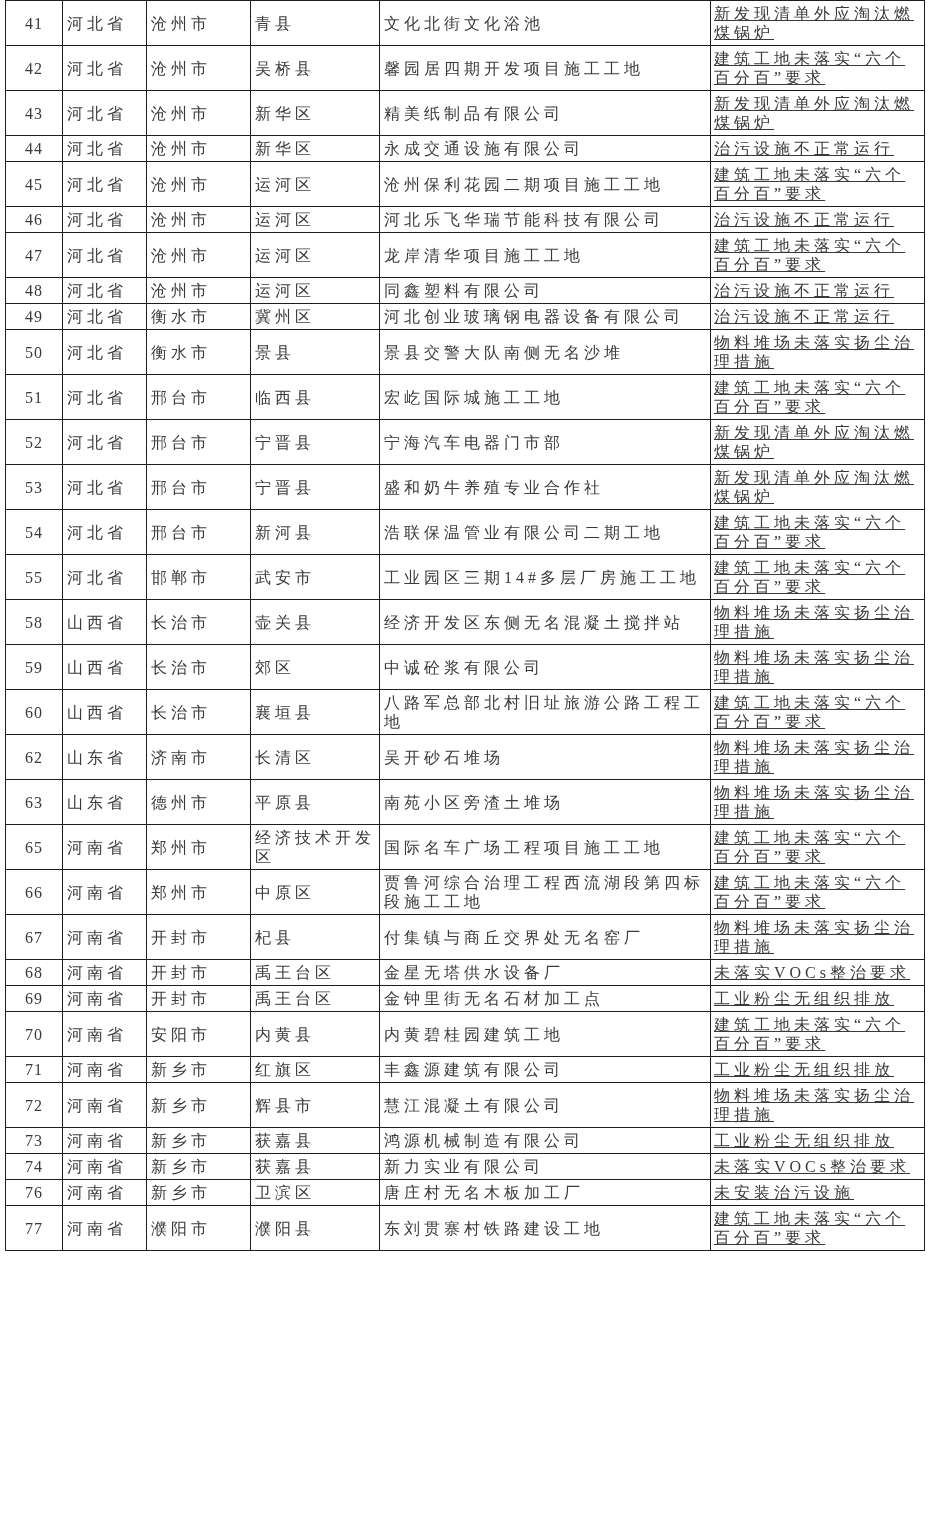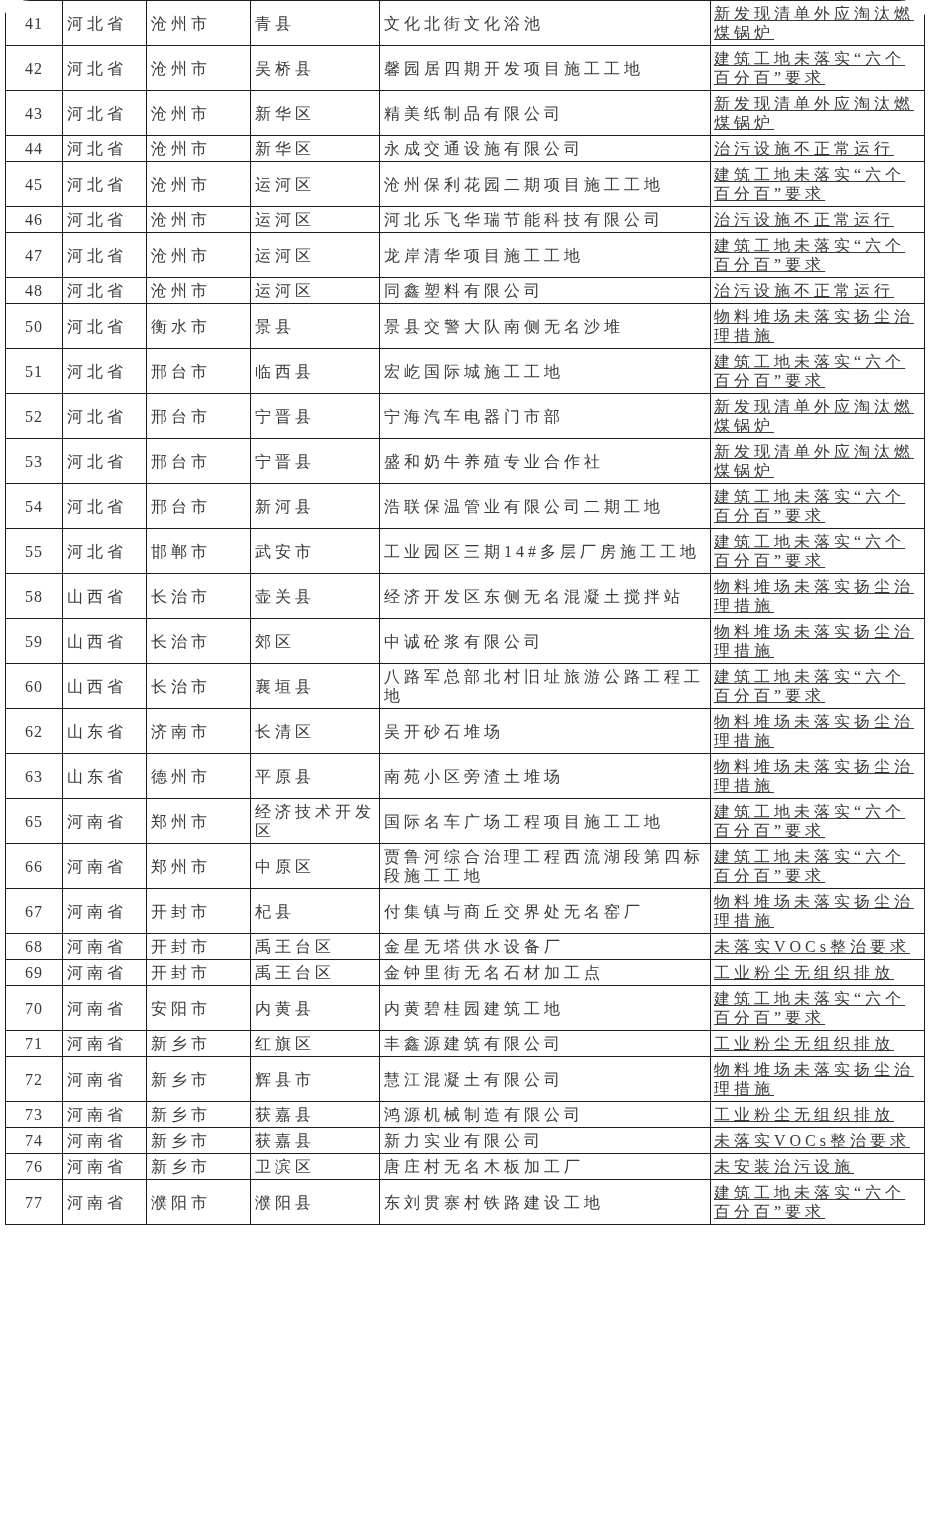--- a/index.html
+++ b/index.html
@@ -7,21 +7,20 @@
     padding: 0;
     background: #ffffff;
   }
   .page {
     position: relative;
     width: 929px;
     height: 1525px;
     background: #ffffff;
     overflow: hidden;
     font-family: "Liberation Serif", "DejaVu Serif", serif;
-    border-radius: 30px;
   }
   table.viol {
     border-collapse: collapse;
     table-layout: fixed;
     width: 919px;
     margin: 0 0 0 5px;
   }
   table.viol td {
     border: 1px solid #1d1d1d;
     font-family: "Liberation Serif", "DejaVu Serif", serif;
@@ -116,20 +115,28 @@
   </tr>
         <tr>
     <td class="c-num">48</td>
     <td class="c-prov">河北省</td>
     <td class="c-city">沧州市</td>
     <td class="c-dist">运河区</td>
     <td class="c-site">同鑫塑料有限公司</td>
     <td class="c-issue">治污设施不正常运行</td>
   </tr>
         <tr>
+    <td class="c-num">49</td>
+    <td class="c-prov">河北省</td>
+    <td class="c-city">衡水市</td>
+    <td class="c-dist">冀州区</td>
+    <td class="c-site">河北创业玻璃钢电器设备有限公司</td>
+    <td class="c-issue">治污设施不正常运行</td>
+  </tr>
+        <tr>
     <td class="c-num">50</td>
     <td class="c-prov">河北省</td>
     <td class="c-city">衡水市</td>
     <td class="c-dist">景县</td>
     <td class="c-site">景县交警大队南侧无名沙堆</td>
     <td class="c-issue">物料堆场未落实扬尘治理措施</td>
   </tr>
         <tr>
     <td class="c-num">51</td>
     <td class="c-prov">河北省</td>

